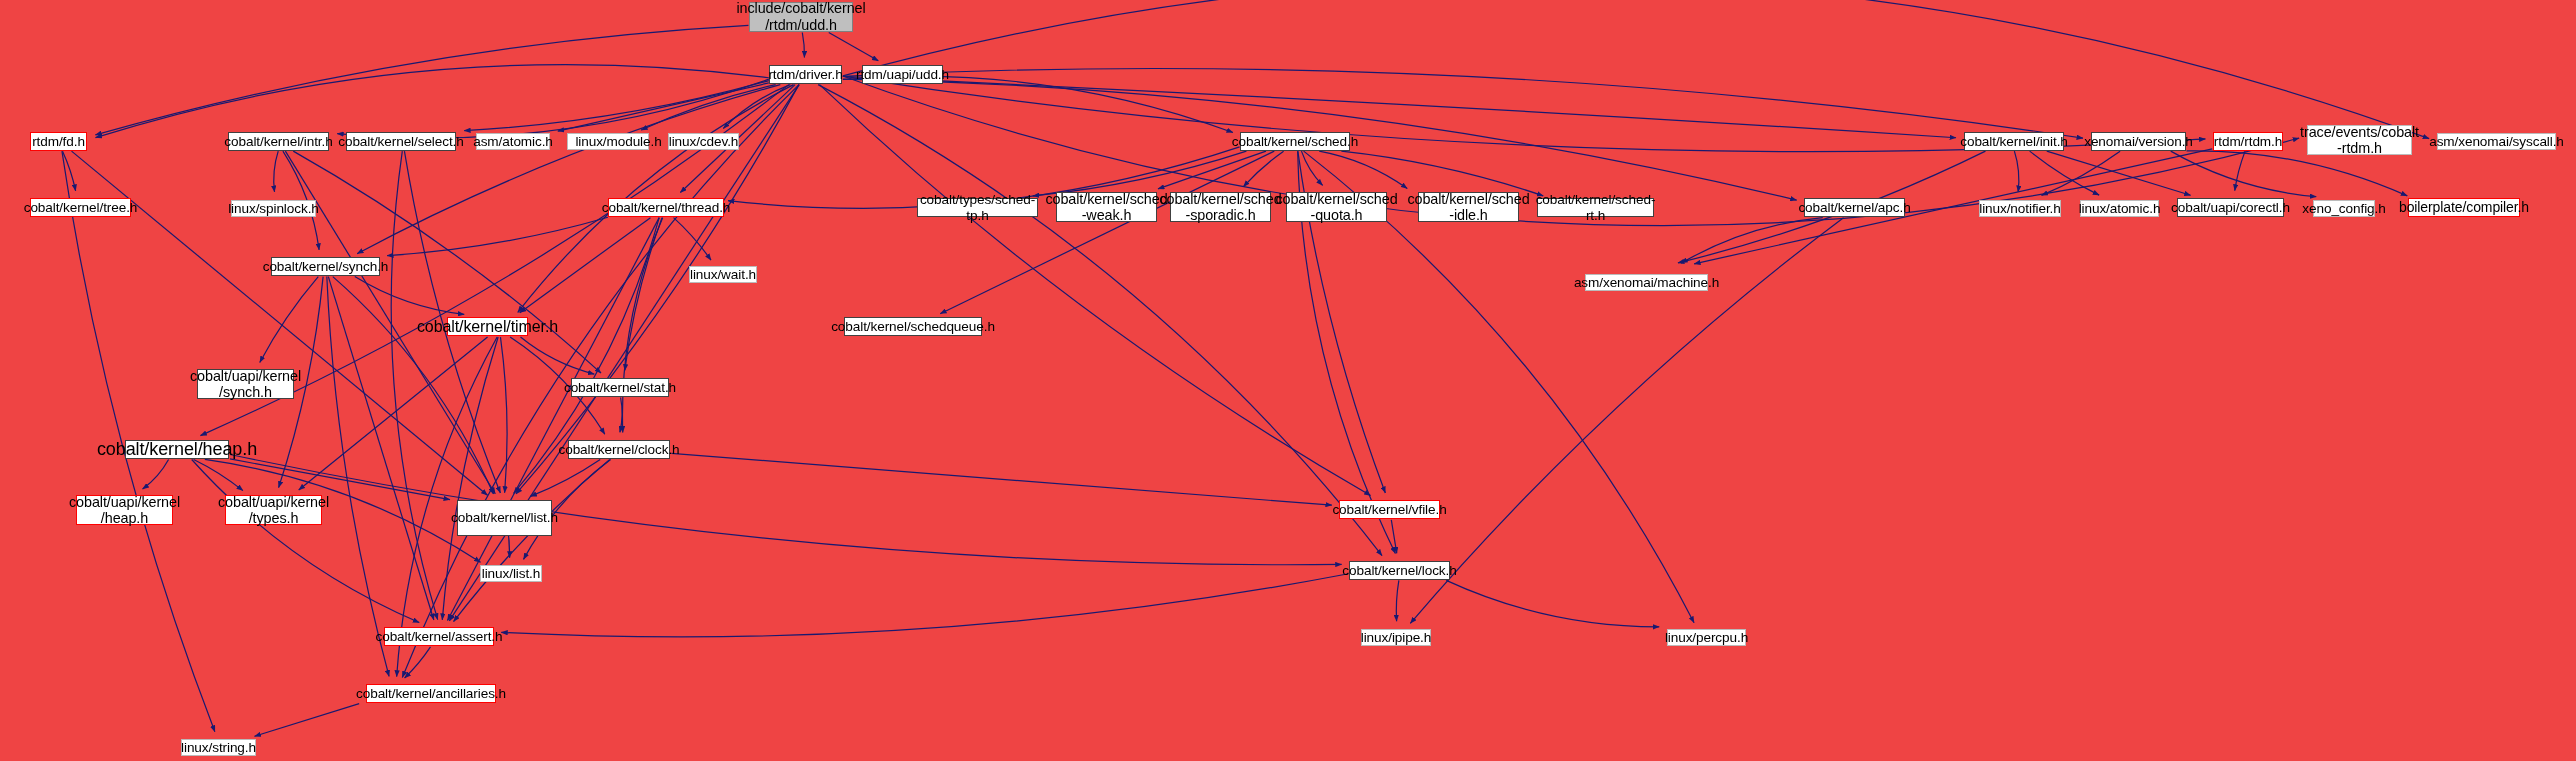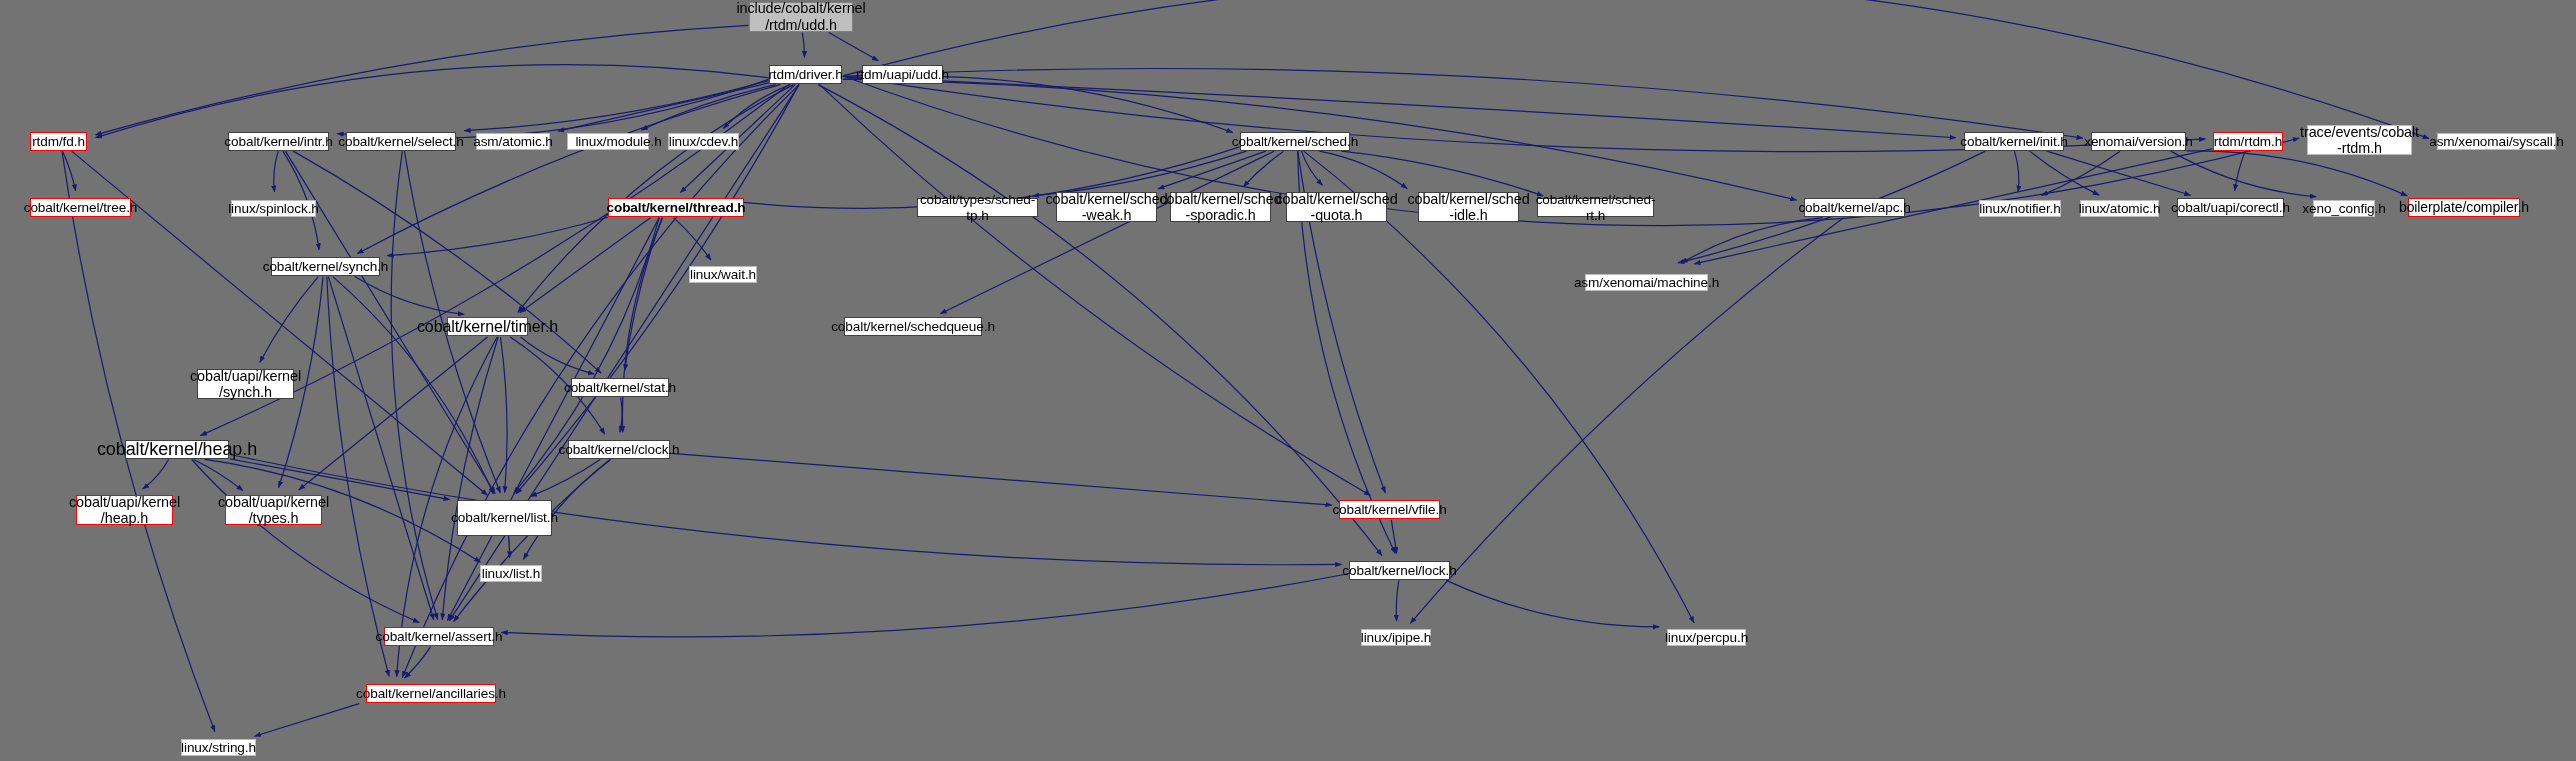--- a/index.html
+++ b/index.html
@@ -4,21 +4,21 @@
 <style>
   html, body {
     margin: 0;
     padding: 0;
     background: #ffffff;
   }
   #graph-root {
     position: relative;
     width: 2576px;
     height: 761px;
-    background: #737373;
+    background: #ef4444;
     font-family: "Liberation Sans", sans-serif;
     overflow: hidden;
   }
   #edge-layer {
     position: absolute;
     left: 0;
     top: 0;
     width: 2576px;
     height: 761px;
     pointer-events: none;
@@ -174,21 +174,21 @@
       <div class="node" style="left: 668px; top: 133px; width: 71px; height: 16.6px; font-size: 13.6px;">linux/cdev.h</div>
       <div class="node hdr" style="left: 1240px; top: 132px; width: 110px; height: 19px; font-size: 13.6px;">cobalt/kernel/sched.h</div>
       <div class="node hdr" style="left: 1964px; top: 132px; width: 100px; height: 19px; font-size: 13.6px;">cobalt/kernel/init.h</div>
       <div class="node hdr" style="left: 2091px; top: 132px; width: 95px; height: 19px; font-size: 13.6px;">xenomai/version.h</div>
       <div class="node red" style="left: 2213px; top: 132px; width: 70px; height: 19px; font-size: 13.6px;">rtdm/rtdm.h</div>
       <div class="node" style="left: 2307px; top: 125px; width: 105px; height: 30px;">trace/events/cobalt
 -rtdm.h</div>
       <div class="node" style="left: 2437px; top: 133px; width: 119px; height: 16.6px; font-size: 13.6px;">asm/xenomai/syscall.h</div>
       <div class="node red" style="left: 30px; top: 198px; width: 101px; height: 19px; font-size: 13.6px;">cobalt/kernel/tree.h</div>
       <div class="node" style="left: 231px; top: 200px; width: 85px; height: 16.6px; font-size: 13.6px;">linux/spinlock.h</div>
-      <div class="node red" style="left: 608px; top: 198px; width: 136px; height: 19px; font-size: 13.6px; font-weight: bold;">cobalt/kernel/thread.h</div>
+      <div class="node red" style="left: 608px; top: 198px; width: 116px; height: 19px; font-size: 13.6px;">cobalt/kernel/thread.h</div>
       <div class="node hdr" style="left: 917px; top: 198px; width: 121px; height: 19px; font-size: 13.6px;">cobalt/types/sched-tp.h</div>
       <div class="node hdr" style="left: 1056px; top: 192px; width: 101px; height: 30px;">cobalt/kernel/sched
 -weak.h</div>
       <div class="node hdr" style="left: 1170px; top: 192px; width: 101px; height: 30px;">cobalt/kernel/sched
 -sporadic.h</div>
       <div class="node hdr" style="left: 1286px; top: 192px; width: 101px; height: 30px;">cobalt/kernel/sched
 -quota.h</div>
       <div class="node hdr" style="left: 1401px; top: 192px; width: 101px; height: 30px; margin-left: 17px;">cobalt/kernel/sched
 -idle.h</div>
       <div class="node hdr" style="left: 1537px; top: 198px; width: 117px; height: 19px; font-size: 13.6px;">cobalt/kernel/sched-rt.h</div>

